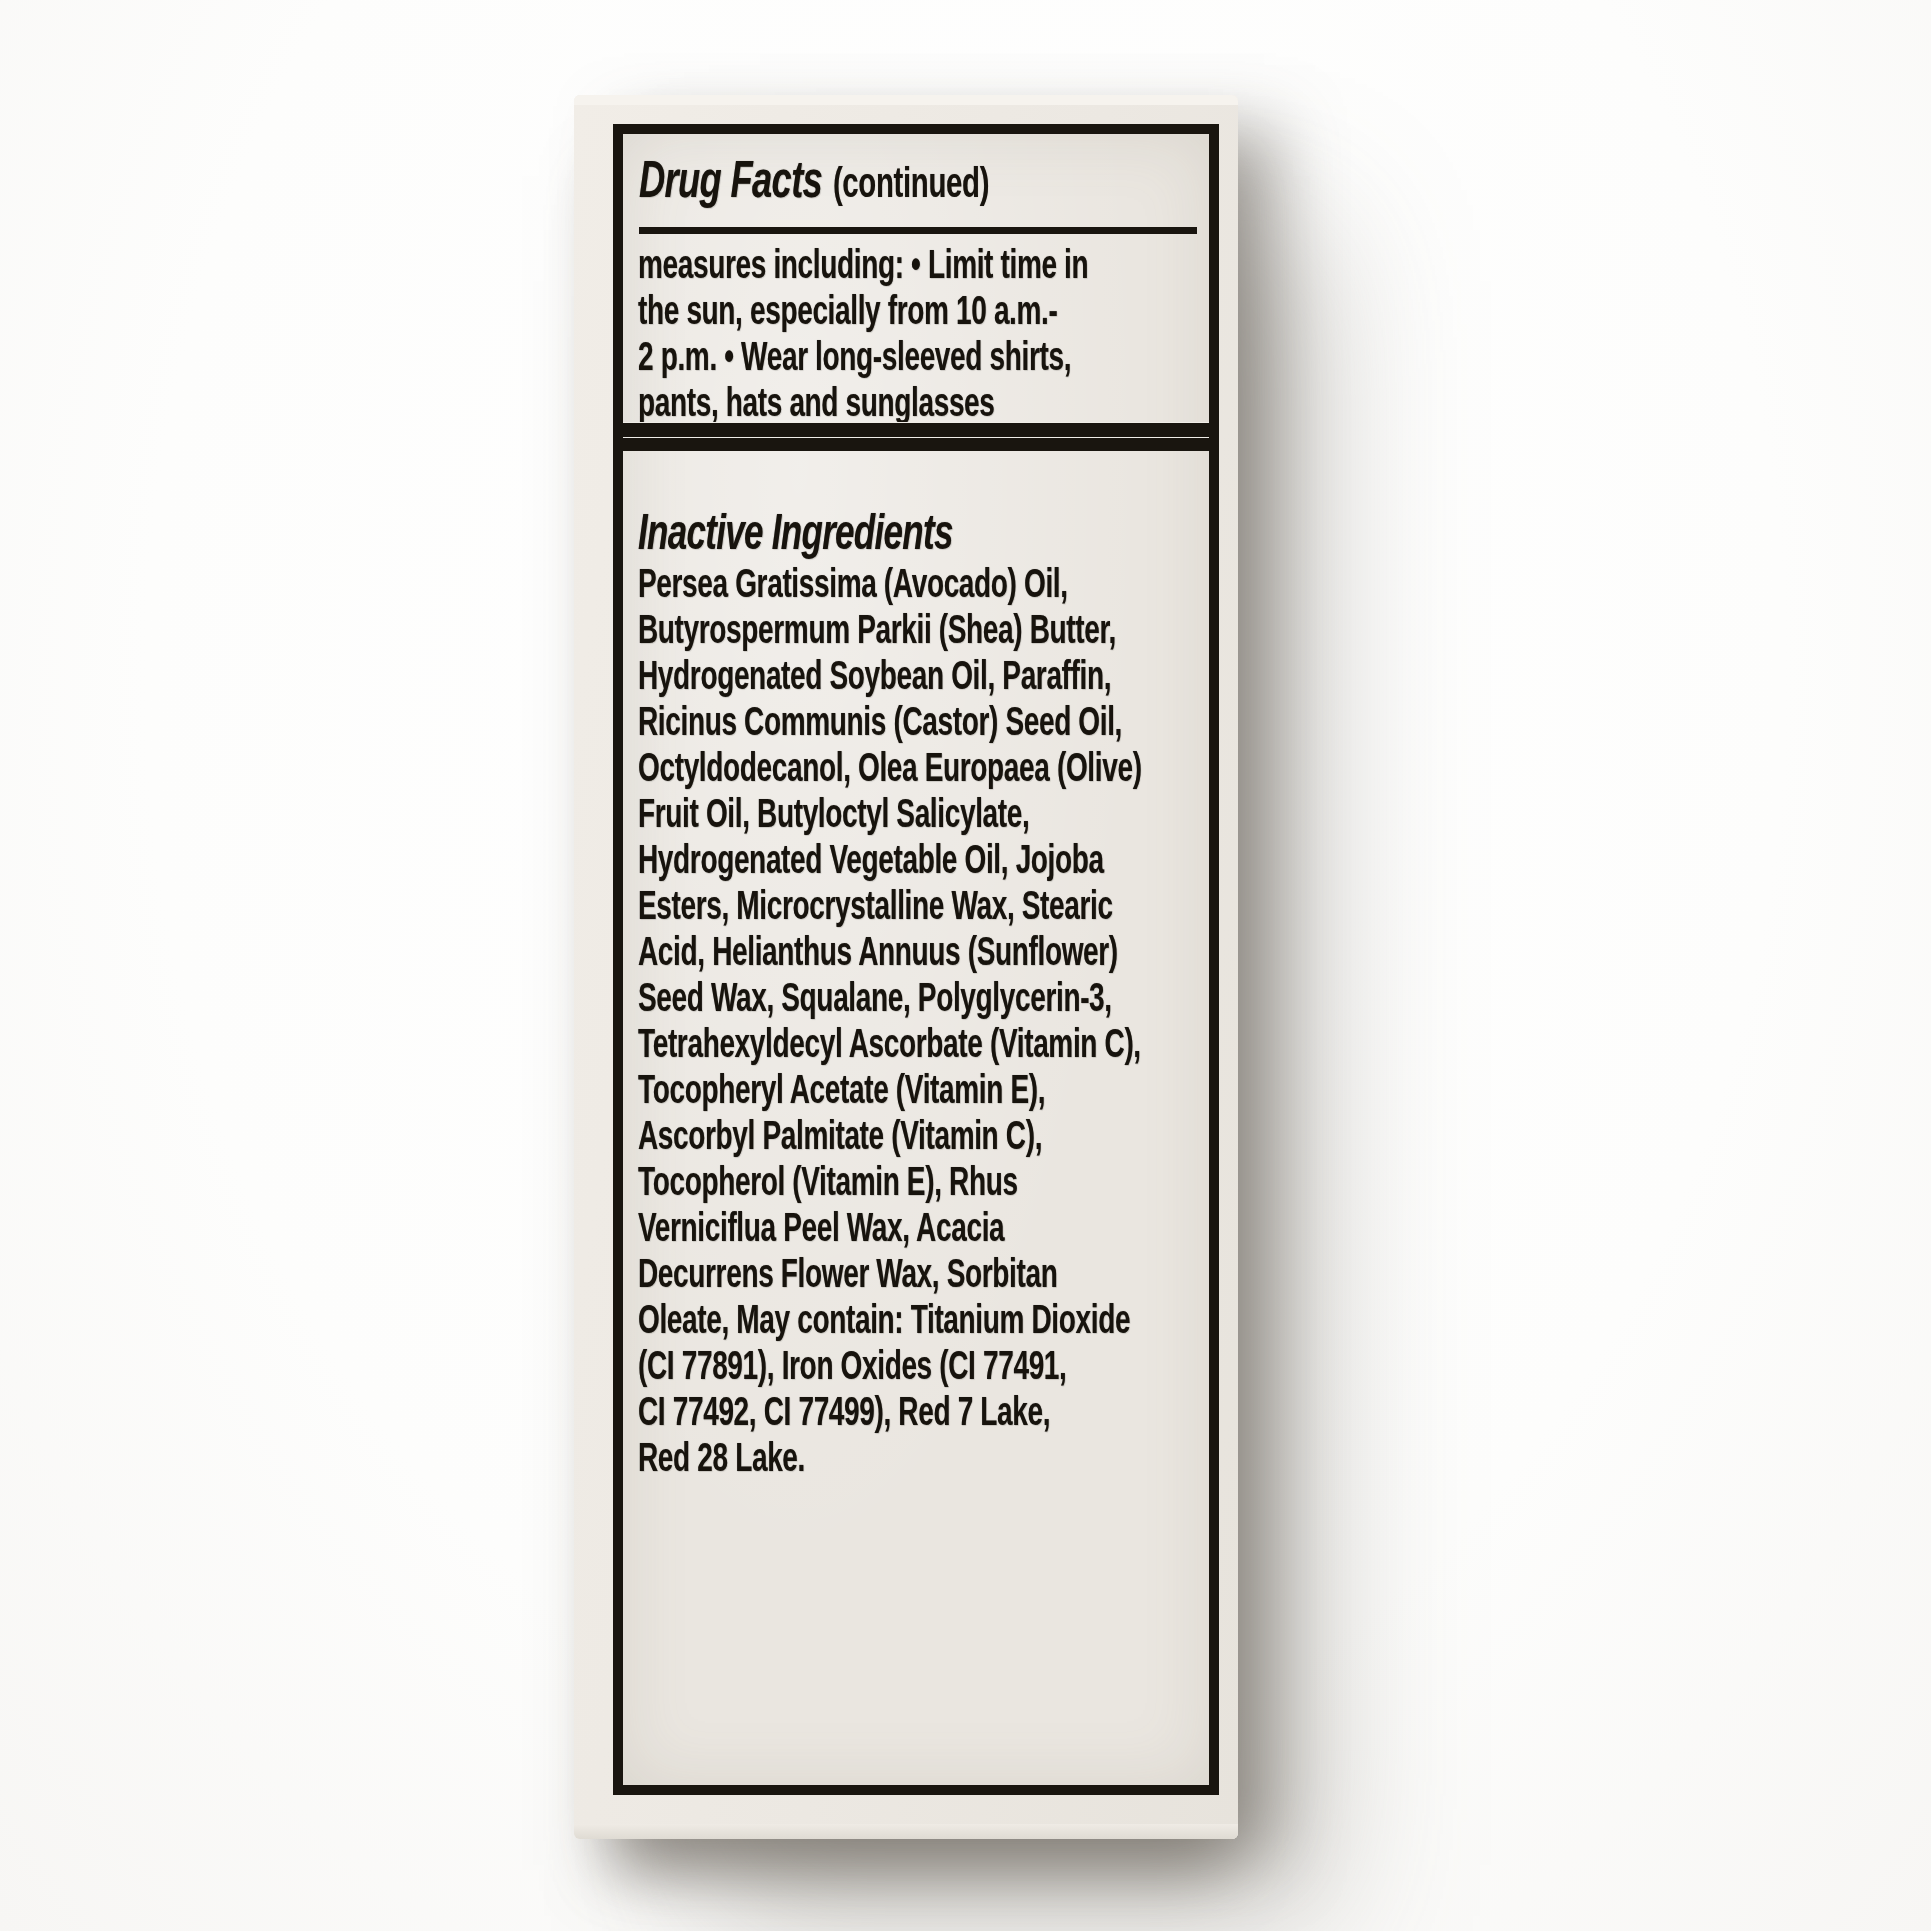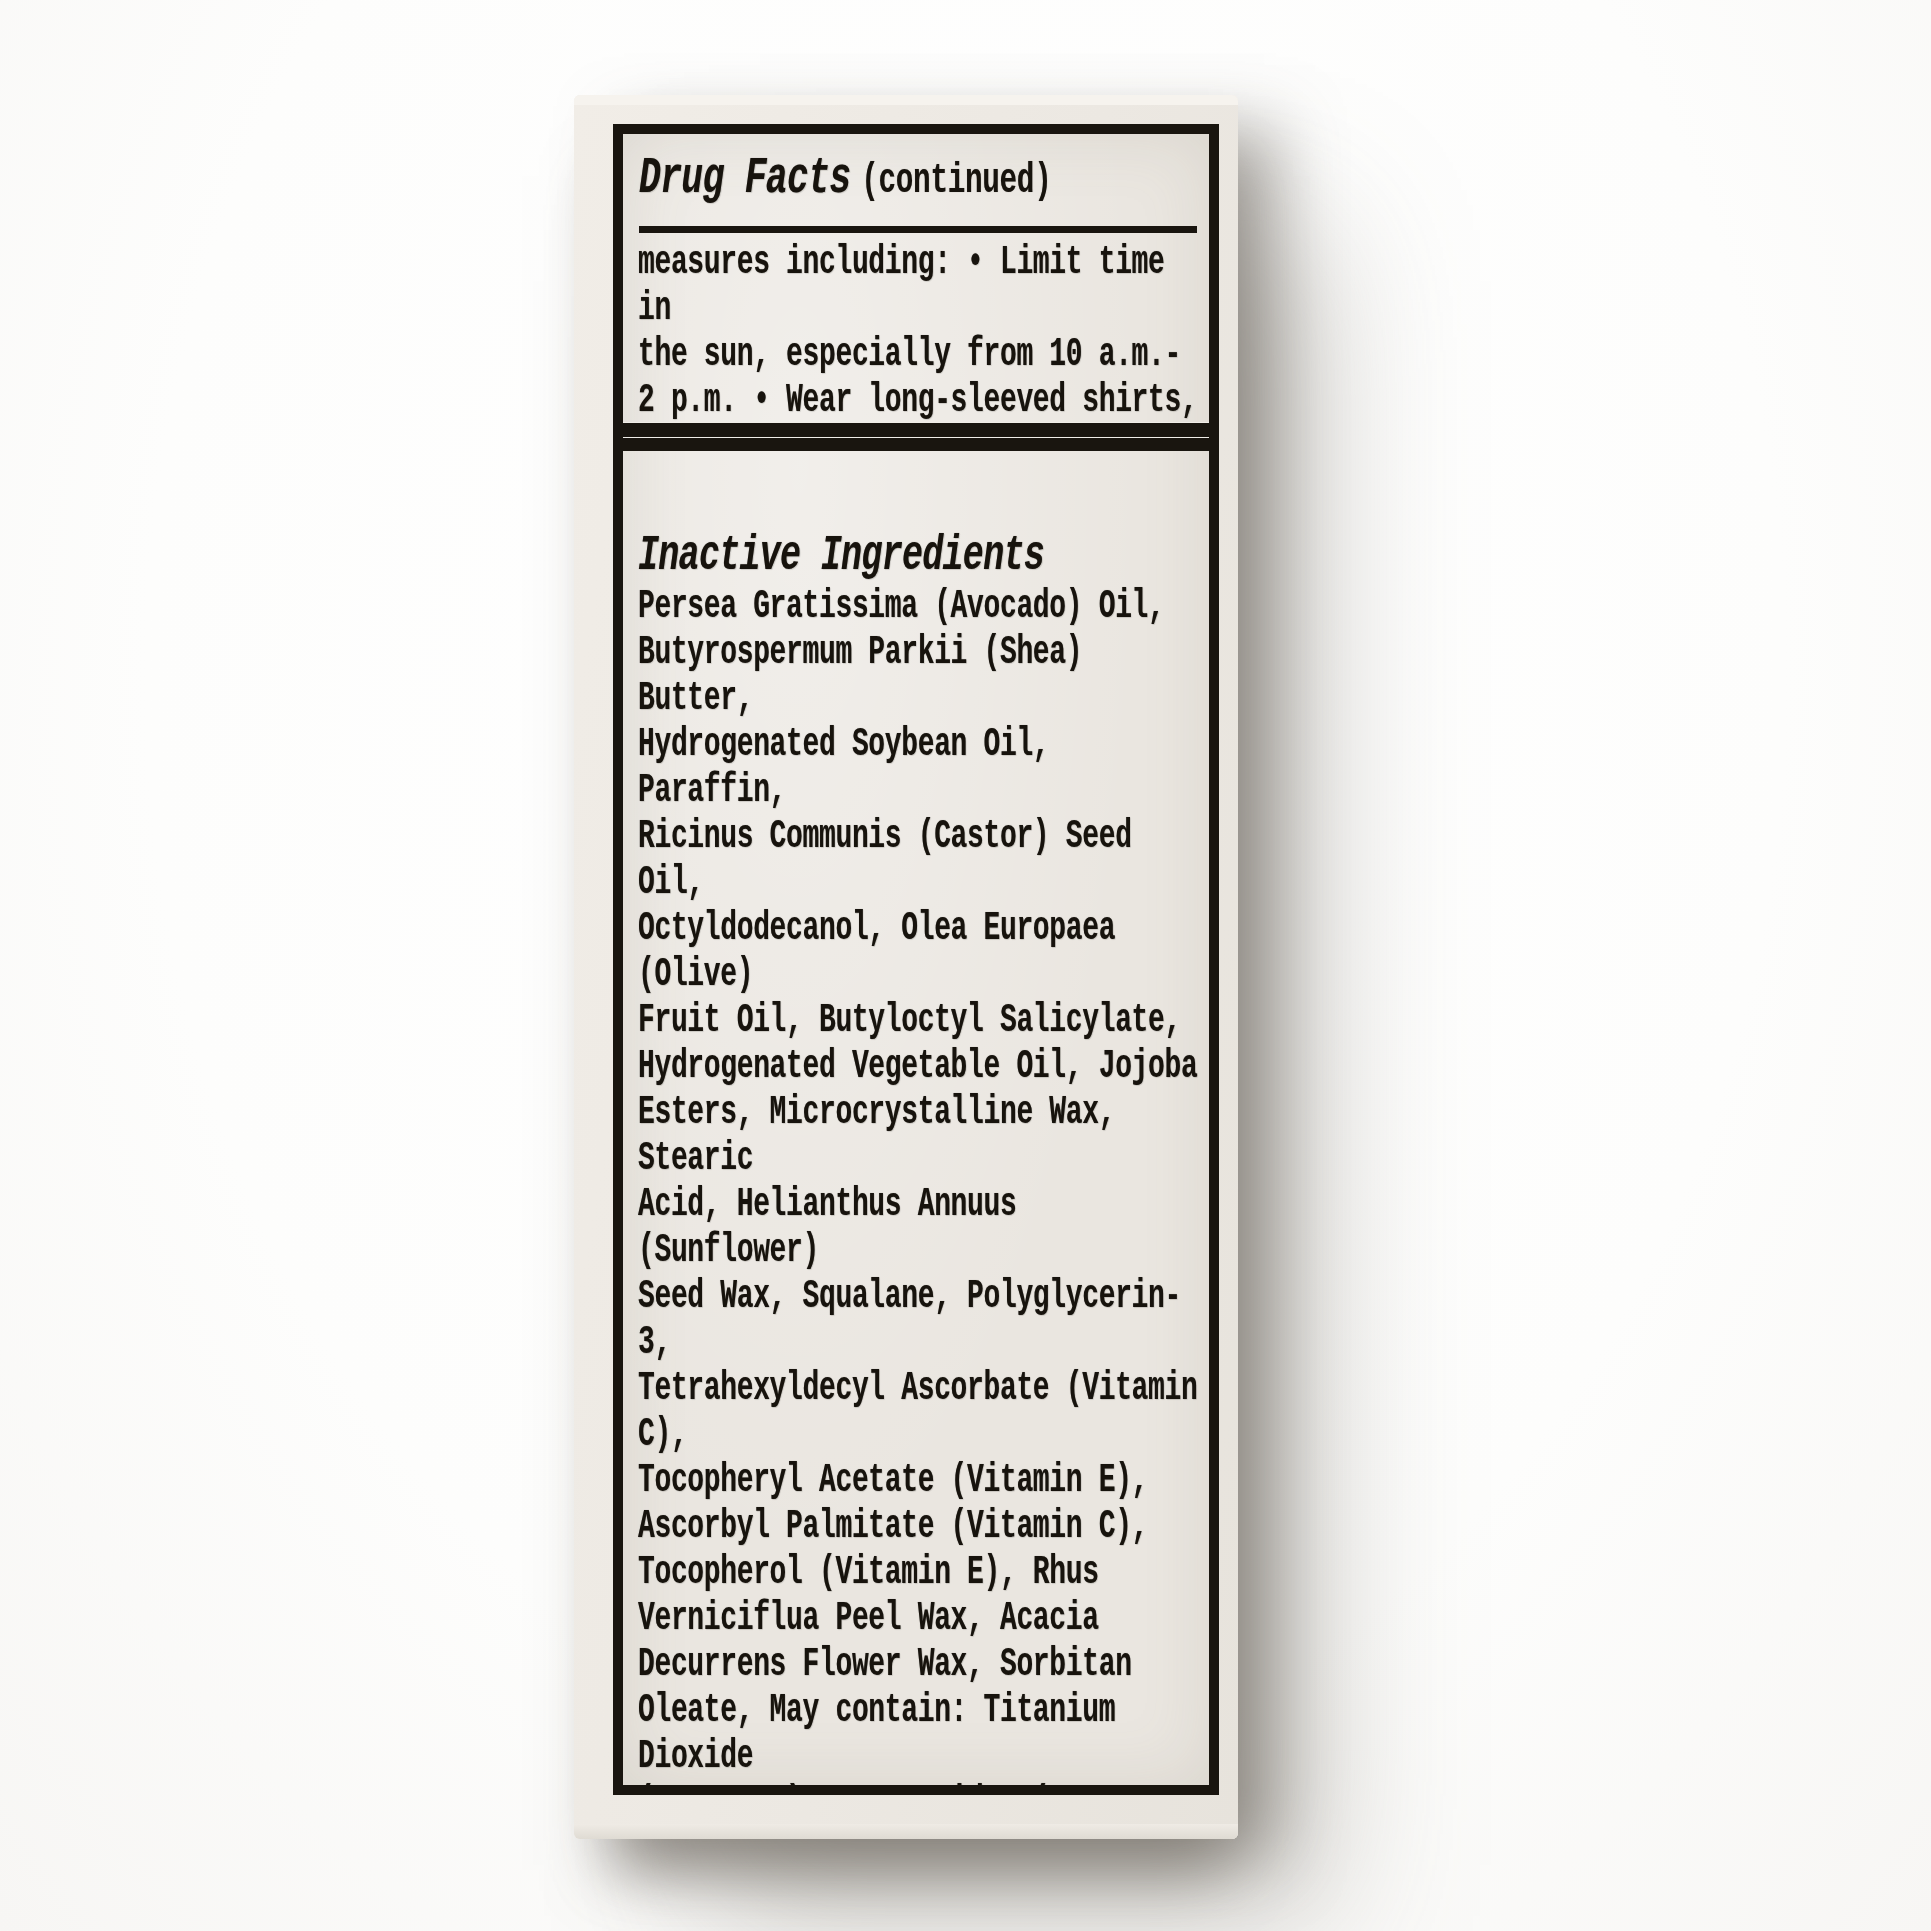--- a/index.html
+++ b/index.html
@@ -10,21 +10,20 @@
     background: #fefefe;
     font-family: "Liberation Sans", "DejaVu Sans", sans-serif;
     overflow: hidden;
   }
 
   .scene {
     position: relative;
     width: 1931px;
     height: 1931px;
     background: radial-gradient(ellipse at 50% 35%, #ffffff 0%, #fdfdfc 60%, #f7f6f4 100%);
-    font-family: Liberation Mono, monospace;
   }
 
   
   .box {
     position: absolute;
     left: 574px;
     top: 95px;
     width: 664px;
     height: 1744px;
     background: linear-gradient(100deg, #f1ede7 0%, #ece8e2 55%, #e7e3dc 100%);
@@ -64,21 +63,21 @@
       #eae6e0;
     box-shadow: inset 0 0 68px rgba(121, 110, 92, 0.14);
     display: flex;
     flex-direction: column;
     color: #17130d;
   }
 
   .panel { padding: 0 9.7px 0 14.5px; overflow: hidden; }
   .panel-1 { height: 288px; }
   .panel-2 { height: 340px; }
-  .panel-3 { flex: 1; margin-top: 24px; }
+  .panel-3 { flex: 1; }
 
   .divider {
     height: 14.5px;
     background: #19150f;
     box-shadow: 0 1px 0 #f0ede7 inset;
   }
 
   
   .condense {
     transform: scaleX(0.70);

